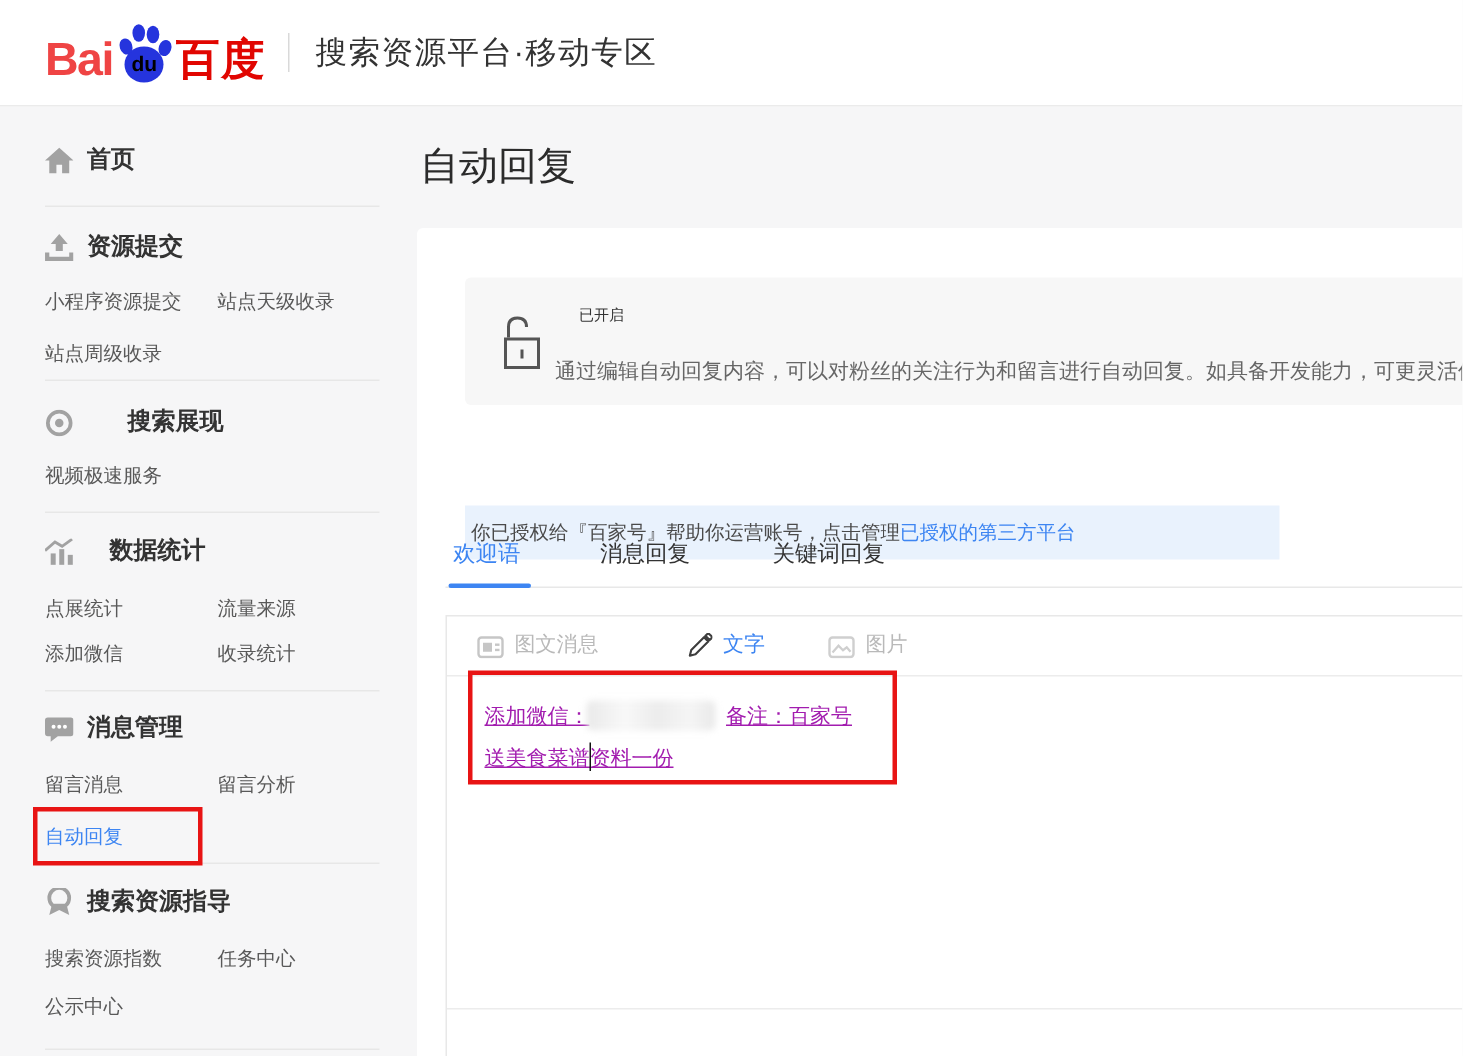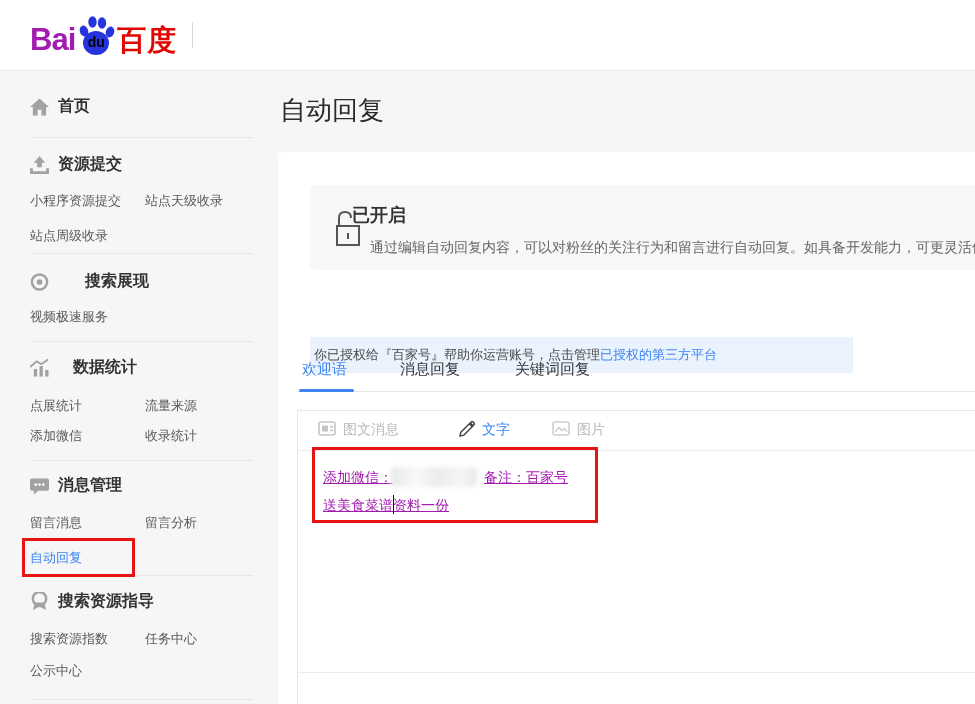--- a/index.html
+++ b/index.html
@@ -4,21 +4,21 @@
 <style>
   * { margin:0; padding:0; box-sizing:border-box; }
   html,body { width:975px; height:704px; }
   body { font-family:"Liberation Sans","DejaVu Sans",sans-serif; }
   #app { position:relative; width:975px; height:704px; background:#f6f6f7; overflow:hidden; }
 
   
   #header { position:absolute; left:0; top:0; width:975px; height:71px; background:#fff;
             border-bottom:1px solid #ebebeb; display:flex; align-items:center; padding-left:30px; z-index:5; }
   .logo { display:flex; align-items:flex-end; cursor:pointer; }
-  .logo-bai { color:#a21caf; font-size:31px; font-weight:bold; letter-spacing:-1px; line-height:30px; }
+  .logo-bai { color:#ef4444; font-size:31px; font-weight:bold; letter-spacing:-1px; line-height:30px; }
   .logo-paw { position:relative; width:40px; height:42px; margin:0 1px -2px 1px; }
   .logo-du { position:absolute; left:50%; top:19px; transform:translateX(-50%); color:#000000; font-size:14px; font-weight:bold; z-index:2;}
   .logo-cn { color:#e10601; font-size:29px; font-weight:bold; line-height:30px; letter-spacing:1px; }
   .header-divider { width:1px; height:26px; background:#d9d9d9; margin:0 17px 0 15px; }
   .platform-title { font-size:21px; color:#333; letter-spacing:1px; }
 
   
   #sidebar { position:absolute; left:0; top:71px; width:258px; height:633px; }
   .side-sec { position:absolute; left:30px; display:flex; align-items:center; gap:9px; cursor:pointer; }
   .side-sec .sec-label { font-size:16px; font-weight:bold; color:#333;text-align:right; }
@@ -29,39 +29,39 @@
   .side-sub.col1 { left:30px; }
   .side-sub.active { color:#3d85f2; }
   .anno-box { position:absolute; border:3px solid #e81414; background:transparent; z-index:4; }
 
   
   #page-title { position:absolute; left:280px; top:93px; font-size:26px; color:#2b2b2b; }
   #card { position:absolute; left:278px; top:152px; width:720px; height:560px; background:#fff; border-radius:4px 0 0 0; }
 
   #status-box { position:absolute; left:310px; top:185px; width:690px; height:85px; background:#f7f7f7; border-radius:4px; }
   #lock-icon { position:absolute; left:334px; top:209px; }
-  #status-title { position:absolute; left:352px; top:203px; font-size:18px; font-weight:bold; color:#333; }
+  #status-title { position:absolute; left:386px; top:203px; font-size:10px; font-weight:normal; color:#333; }
   #status-desc { position:absolute; left:370px; top:239px; width:605px; font-size:14px; color:#666;
                  white-space:nowrap; overflow:hidden; }
 
   #notice-bar { position:absolute; left:310px; top:302px; width:543px; height:36px; background:#e9f2fd;
                 font-size:13px; line-height:36px; padding-left:4px; color:#4a4a4a; white-space:nowrap; overflow:hidden;margin-top:35px; }
   #notice-link { color:#3d85f2; cursor:pointer; }
 
   .tab { position:absolute; top:360px; font-size:15px; color:#333; cursor:pointer; }
   .tab.active { color:#3d85f2; }
   #tabs-border { position:absolute; left:297px; top:391px; width:678px; height:1px; background:#e8e8e8; }
   #tab-underline { position:absolute; left:299px; top:389px; width:55px; height:3px; background:#3d85f2; border-radius:2px; }
 
   #editor-box { position:absolute; left:297px; top:410px; width:700px; height:320px;
                 border:1px solid #e8e8e8; background:#fff; }
   #toolbar-border { position:absolute; left:298px; top:450px; width:677px; height:1px; background:#ececec; }
   #content-border { position:absolute; left:298px; top:672px; width:677px; height:1px; background:#ececec; }
 
-  .tool-item { position:absolute; top:421px; display:flex; align-items:flex-start; gap:7px; cursor:pointer; }
+  .tool-item { position:absolute; top:421px; display:flex; align-items:flex-end; gap:7px; cursor:pointer; }
   .tool-label { font-size:14px; color:#b9b9b9; }
   .tool-item.active .tool-label { color:#3d85f2; }
 
   .editor-line { position:absolute; font-size:14px; color:#a21caf; height:20px; line-height:20px; white-space:nowrap;text-decoration:underline; }
   #blur-wechat { position:absolute; left:391px; top:467px; width:86px; height:20px; border-radius:4px;
                  background:linear-gradient(90deg,#e9e9e9,#f8f8f8 30%,#ececec 55%,#f5f5f5 80%,#e9e9e9);
                  filter:blur(2px); }
   #text-cursor { position:absolute; left:393px; top:495px; width:1px; height:19px; background:#111; }
 
   .gray-icon { fill:#a2a2a2; }
@@ -80,20 +80,21 @@
           <ellipse cx="8" cy="16" rx="4.2" ry="5.5" fill="#2534dd" transform="rotate(-18 8 16)"></ellipse>
           <ellipse cx="16.5" cy="7" rx="4.2" ry="5.8" fill="#2534dd"></ellipse>
           <ellipse cx="26" cy="8" rx="4.2" ry="5.8" fill="#2534dd"></ellipse>
           <ellipse cx="34" cy="17" rx="4.2" ry="5.5" fill="#2534dd" transform="rotate(18 34 17)"></ellipse>
         </svg>
         <span class="logo-du">du</span>
       </span>
       <span class="logo-cn">百度</span>
     </div>
     <div class="header-divider"></div>
+    <div class="platform-title">搜索资源平台·移动专区</div>
   </div>
 
   <div id="sidebar">
 
     <div class="side-sec" style="top:25px;">
       <svg width="19" height="18" viewBox="0 0 20 18">
         <path class="gray-icon" d="M10 0 L20 9 H17 V18 H12 V12 H8 V18 H3 V9 H0 Z"></path>
       </svg>
       <span class="sec-label">首页</span>
     </div>

